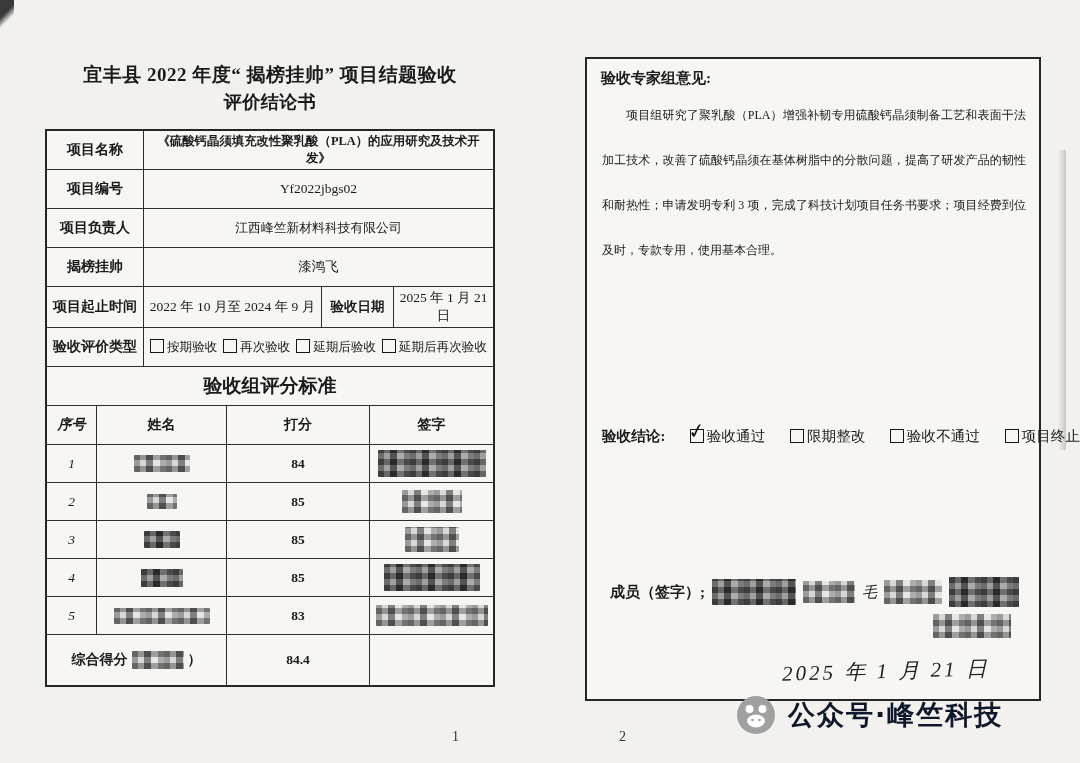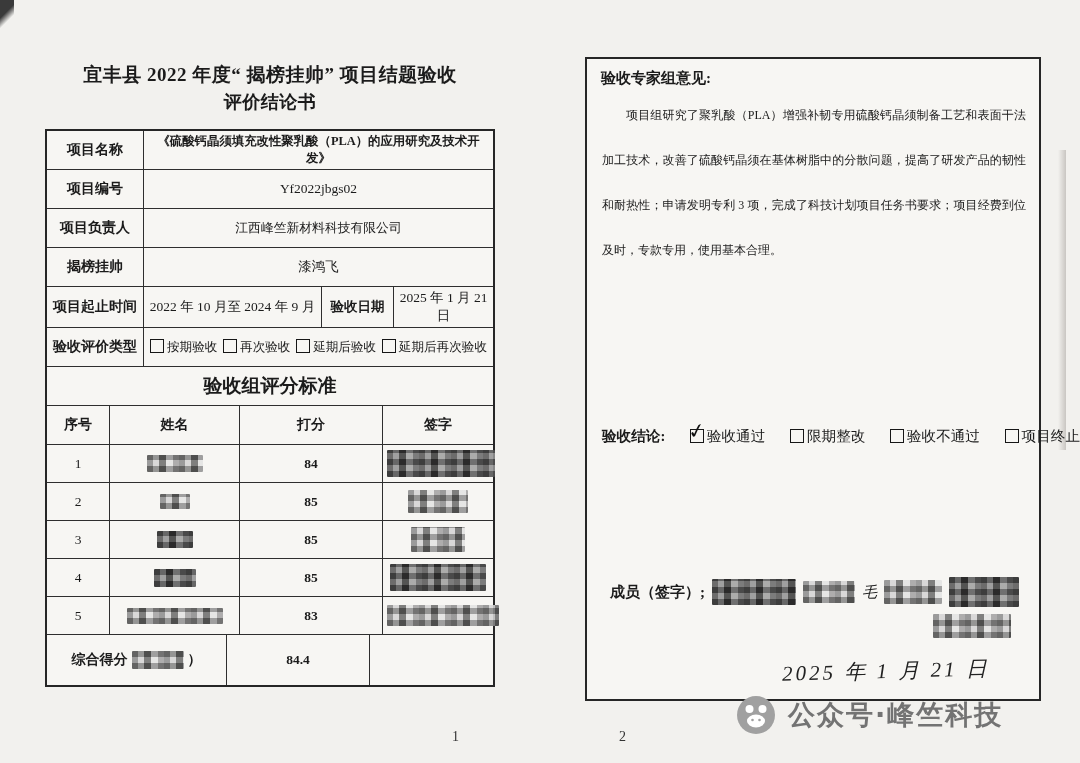--- a/index.html
+++ b/index.html
@@ -29,21 +29,21 @@
   .c.lbl{width:97px;font-weight:bold;font-size:14px;flex:none;}
   .c.val{flex:1;}
   .c.small{font-size:12.4px;font-weight:700;}
   .c.period-val{width:178px;flex:none;font-size:13.5px;}
   .c.date-lbl{width:72px;flex:none;font-weight:bold;font-size:13.5px;}
   .c.full{flex:1;font-weight:bold;font-size:19px;}
   .type-opts{flex:1;display:flex;align-items:center;justify-content:space-between;
      padding:0 6px;font-size:12.6px;}
   .type-opts .opt{white-space:nowrap;}
 
-  .c.no{width:63px;flex:none;}
+  .c.no{width:50px;flex:none;font-style:italic;}
   .c.name{width:130px;flex:none;}
   .c.score{width:143px;flex:none;font-weight:bold;}
   .c.sig{flex:1;}
   .score-head .c{font-weight:bold;font-size:14px;}
   .score-row{min-height:37px;}
   .total-row{min-height:50px;}
   .c.total-lbl{width:180px;flex:none;font-weight:bold;font-size:14px;gap:4px;}
 
   
   .mosaic{display:inline-block;vertical-align:middle;opacity:.88;border-radius:1px;
@@ -79,21 +79,21 @@
 
   
   .pagenum{position:absolute;font-size:14px;color:#333;}
   .pagenum.p1{left:452px;top:729px;}
   .pagenum.p2{left:619px;top:729px;}
 
   
   .watermark{position:absolute;left:736px;top:695px;display:flex;align-items:center;gap:12px;}
   .wm-icon{width:40px;height:40px;flex:none;}
   .wm-text{font-family:"DejaVu Sans","Liberation Sans",sans-serif;font-weight:bold;
-     font-size:27px;color:#737373;letter-spacing:2px;}
+     font-size:27px;color:#0f172a;letter-spacing:2px;}
 </style>
 </head>
 <body>
 
 <div class="corner-artifact"></div>
 <div class="edge-smudge"></div>
 
 <div class="left-page">
   <div class="doc-title">
     <div>宜丰县 2022 年度“ 揭榜挂帅” 项目结题验收</div>

